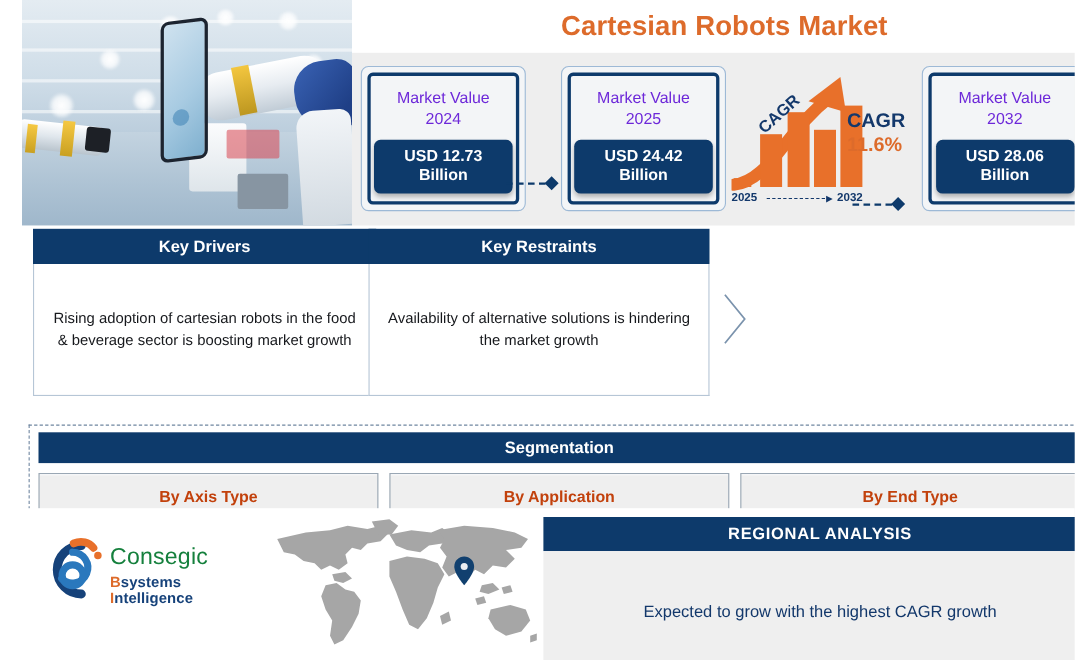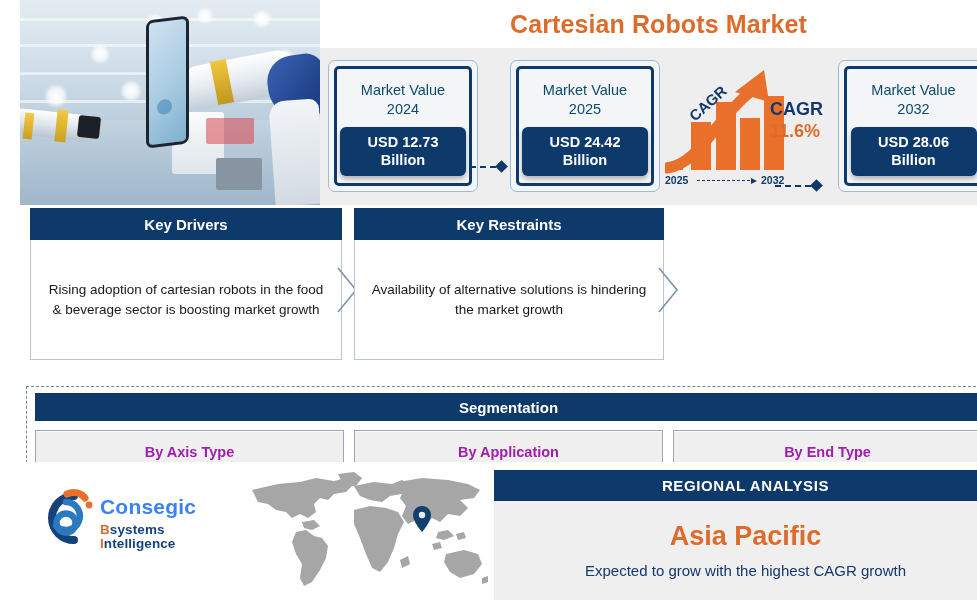--- a/index.html
+++ b/index.html
@@ -117,21 +117,21 @@
     border:1px solid #9db9d6;border-radius:7px;background:#f3f5f7;
     box-sizing:border-box;padding:5px;
   }
   .mv-inner{
     width:100%;height:100%;box-sizing:border-box;
     border:3px solid #0d3a6b;border-radius:5px;background:#f3f5f7;
     display:flex;flex-direction:column;align-items:center;
     justify-content:flex-start;padding-top:12px;
   }
   .mv-label{
-    font-size:14.5px;color:#0c4a6e;line-height:1.28;text-align:center;font-weight:normal;
+    font-size:14.5px;color:#6d28d9;line-height:1.28;text-align:center;font-weight:normal;
   }
   .mv-chip{
     margin-top:9px;background:#0d3a6b;color:#ffffff;border-radius:6px;
     font-size:14.5px;font-weight:bold;line-height:1.22;text-align:center;
     padding:7px 12px;min-width:102px;
     box-shadow:0 3px 5px rgba(0,0,0,.28);
   }
   #mv0{left:8px;width:150px;}
   #mv1{left:190px;width:150px;}
   #mv2{left:518px;width:151px;}
@@ -173,21 +173,21 @@
   }
   .fbox .fbody{
     border:1px solid #b6c6d6;border-top:none;background:#ffffff;
     height:120px;display:flex;align-items:center;justify-content:center;
     padding:4px 14px;box-sizing:border-box;
   }
   .fbox .ftext{
     font-size:13.5px;color:#16181c;text-align:center;line-height:1.45;
   }
   #fb0{left:10px;width:312px;}
-  #fb1{left:334px;width:310px;}
+  #fb1{left:315px;width:310px;}
   #fb2{left:654px;width:314px;}
 
   .chev{position:absolute;top:58px;width:22px;height:48px;}
   #chev0{left:316px;}
   #chev1{left:637px;}
 
   
   .segmentation{
     position:absolute;left:6px;top:386px;width:965px;height:92px;
     border:1.5px dashed #6f86a0;box-sizing:border-box;padding:6px 8px;
@@ -195,31 +195,31 @@
   }
   .seg-head{
     height:28px;background:#0d3a6b;color:#ffffff;
     display:flex;align-items:center;justify-content:center;
     font-size:15px;font-weight:bold;
   }
   .seg-items{display:flex;gap:10px;margin-top:9px;}
   .seg-item{
     flex:1;height:41px;background:#efefef;border:1px solid #9aa7b4;
     display:flex;align-items:center;justify-content:center;
-    font-size:14.5px;font-weight:bold;color:#a21caf;
+    font-size:14.5px;font-weight:bold;color:#c2410c;
     box-shadow:inset 0 1px 0 #ffffff;
   }
 
   
   .bottom{position:absolute;left:0;top:462px;width:977px;height:138px;background:#ffffff;}
 
   .logo{position:absolute;left:14px;top:24px;width:200px;height:66px;}
   .logo-mark{position:absolute;left:0;top:2px;width:62px;height:60px;}
   .logo-text{position:absolute;left:66px;top:10px;}
-  .logo-name{font-size:21px;font-weight:bold;color:#3b82f6;line-height:1;letter-spacing:.2px;}
+  .logo-name{font-size:21px;font-weight:normal;color:#15803d;line-height:1;letter-spacing:.2px;}
   .logo-sub{font-size:13.5px;font-weight:bold;color:#16427a;line-height:1;margin-top:6px;letter-spacing:.1px;}
   .logo-sub .hl{color:#dd6b2b;}
 
   .worldmap{position:absolute;left:222px;top:6px;width:248px;height:126px;}
 
   .regional{position:absolute;left:474px;top:8px;width:503px;height:130px;text-align:right;}
   .reg-head{
     height:31px;background:#0d3a6b;color:#ffffff;
     display:flex;align-items:center;justify-content:center;
     font-size:15px;font-weight:bold;letter-spacing:.6px;
@@ -433,20 +433,19 @@
         <g>
           <path d="M180,38 C185,38 189,42 189,47 C189,54 180,64 180,64 C180,64 171,54 171,47 C171,42 175,38 180,38 Z" fill="#11406f"></path>
           <circle cx="180" cy="47" r="3.2" fill="#e9edf2"></circle>
         </g>
       </svg>
     </div>
 
     <div class="regional">
       <div class="reg-head">REGIONAL ANALYSIS</div>
       <div class="reg-body">
-        <div class="reg-region">Asia Pacific</div>
         <div class="reg-note">Expected to grow with the highest CAGR growth</div>
       </div>
     </div>
 
   </div>
 
 </div>
 
 </body></html>

